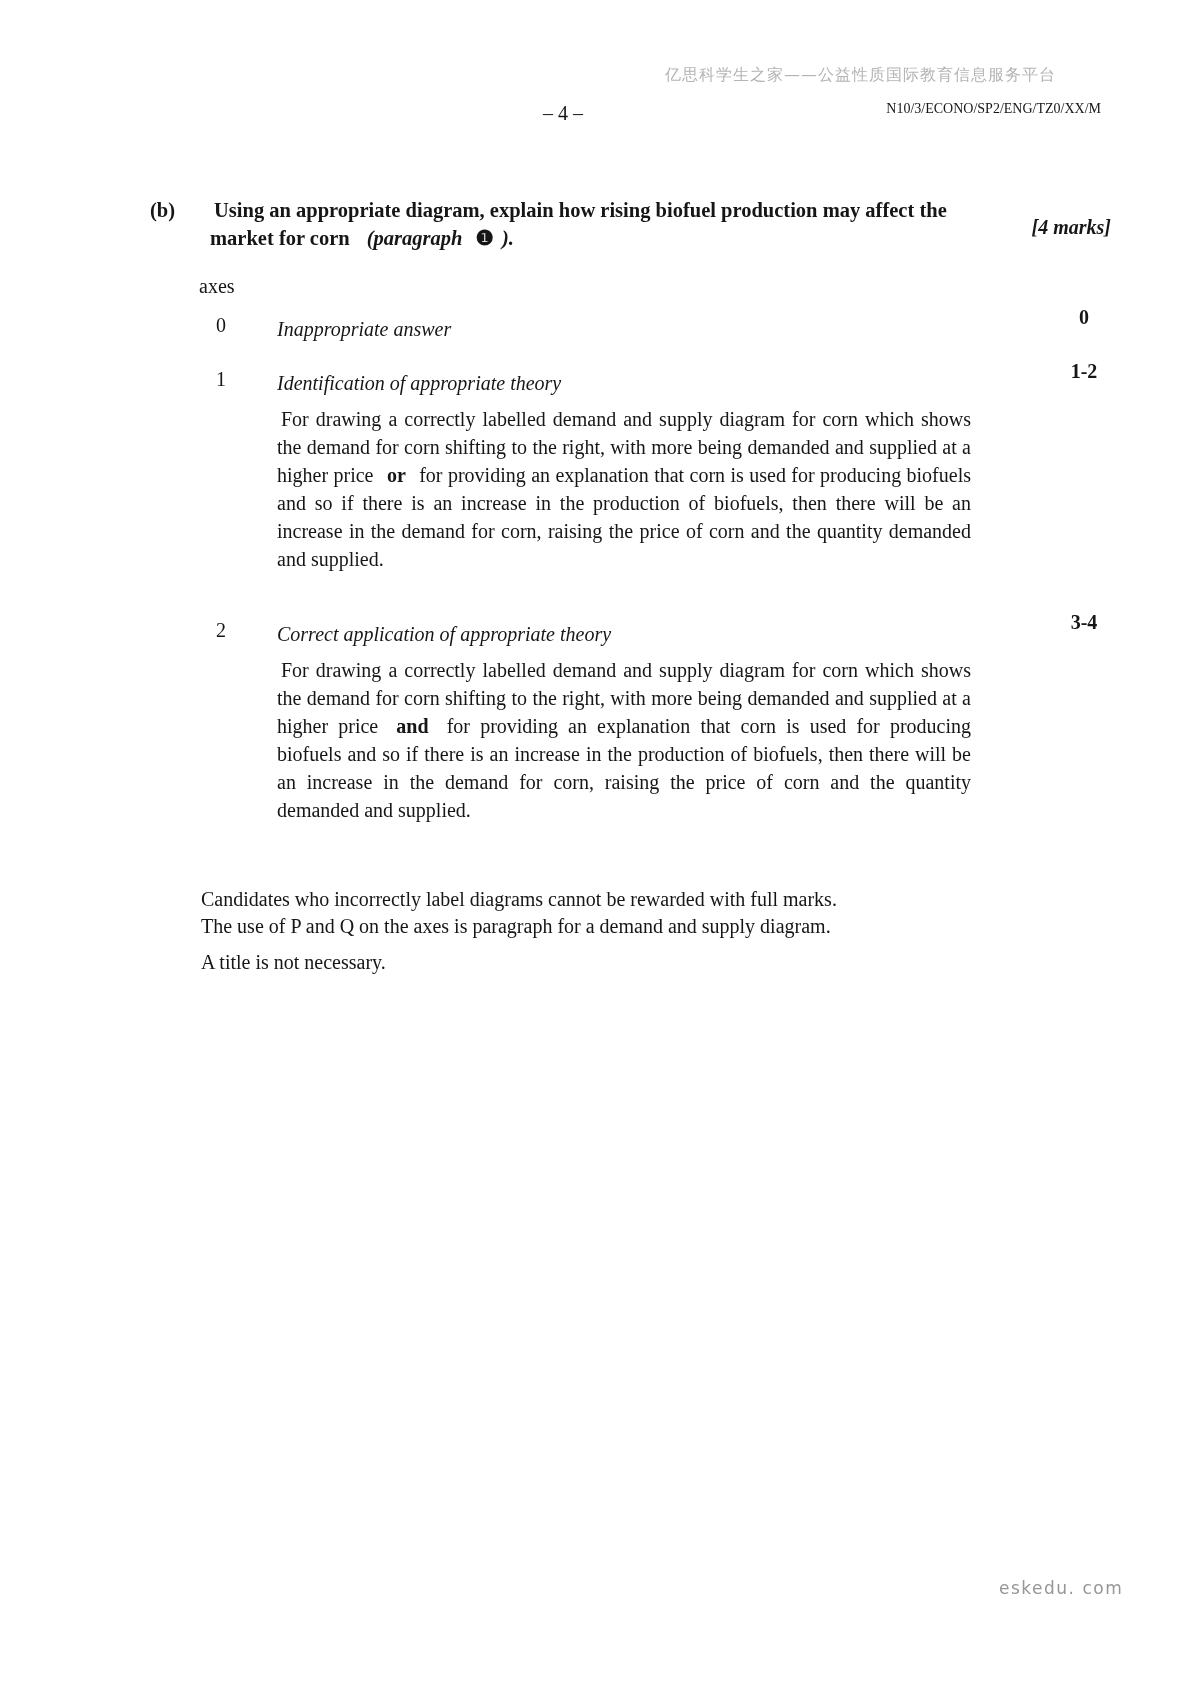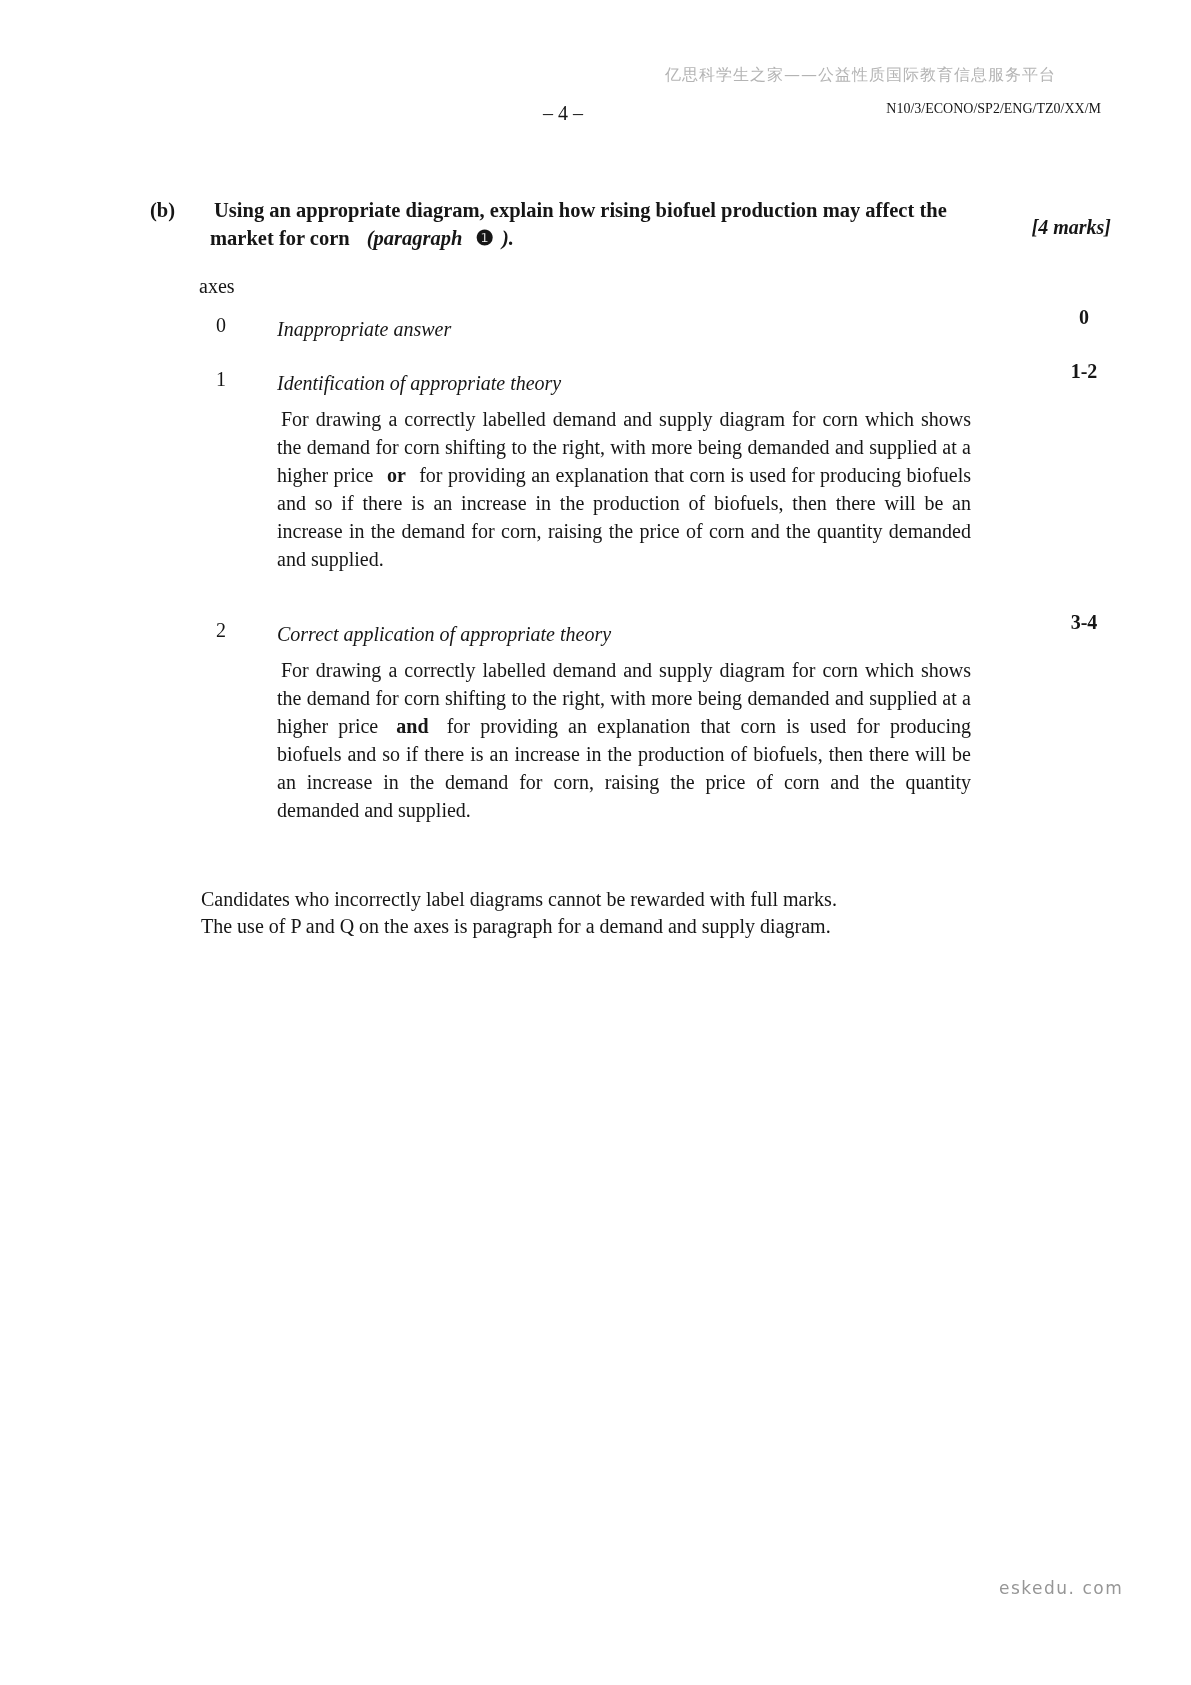--- a/index.html
+++ b/index.html
@@ -169,17 +169,18 @@
     </div>
     <div class="rub-marks">3-4</div>
   </div>
 
   <div class="note note-1">
     <div>Candidates who incorrectly label diagrams cannot be rewarded with full marks.</div>
   </div>
 
   <div class="note note-2">
     <div>The use of P and Q on the axes is paragraph for a demand and supply diagram.</div>
+    <div>A title is not necessary.</div>
   </div>
 
   <div class="wm-bottom">eskedu. com</div>
 
 </div>
 
 </body></html>

